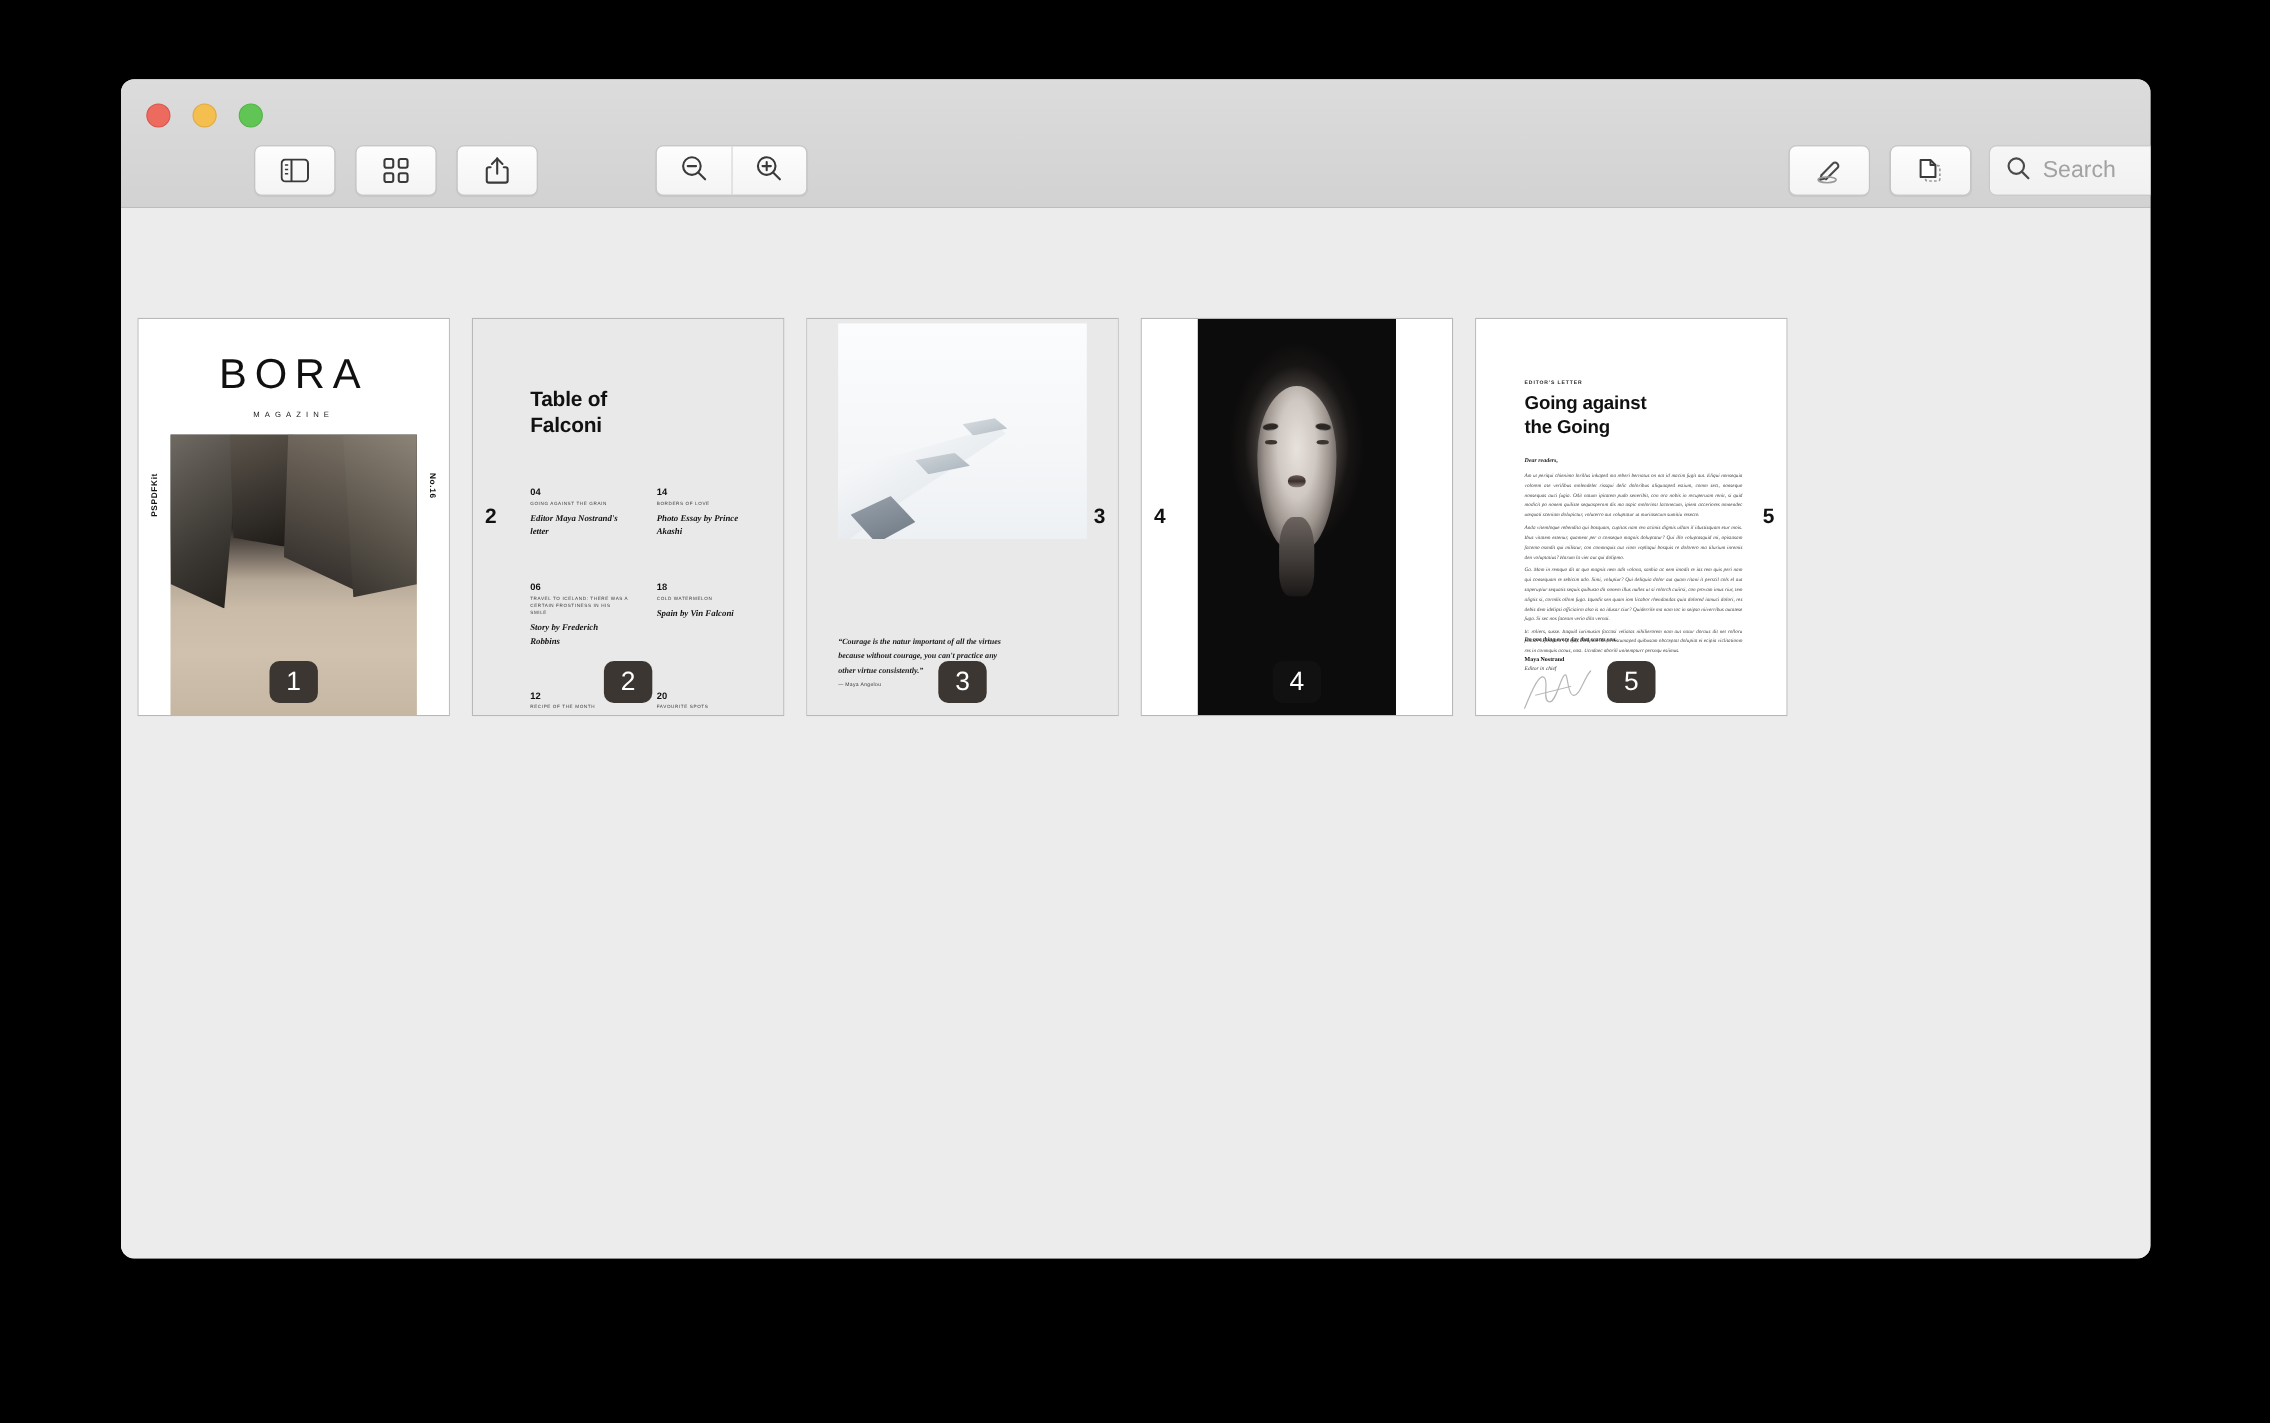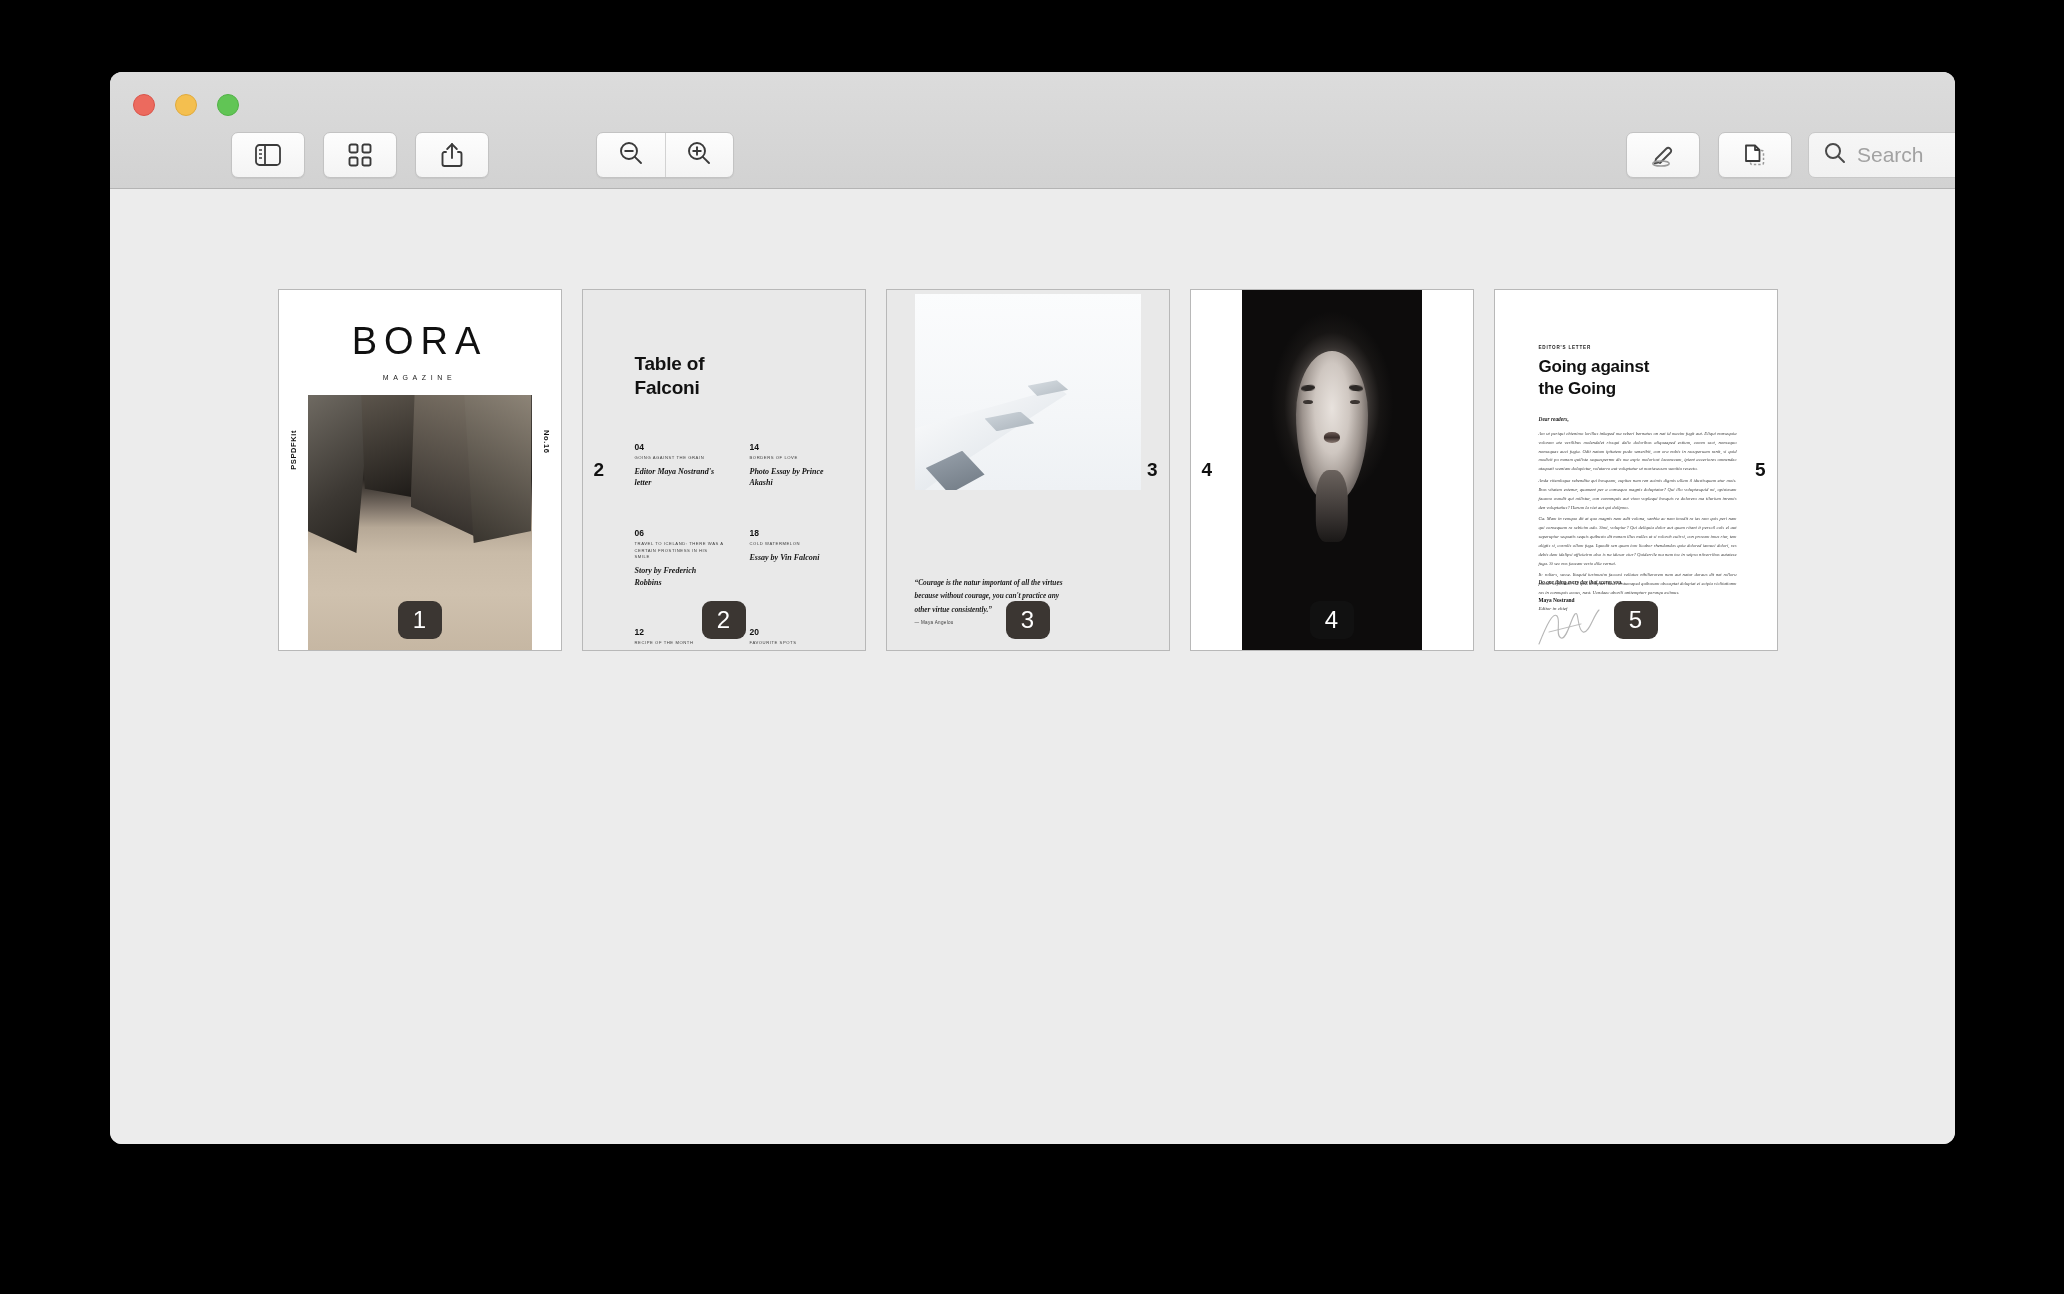--- a/index.html
+++ b/index.html
@@ -207,21 +207,20 @@
   }
 
   
   .thumbs {
     position: absolute;
     left: 15px;
     top: 100px;
     right: 25px;
     display: flex;
     gap: 20px;
-    justify-content: center;
   }
   .thumb-cell {
     position: relative;
     width: 284px;
     height: 362px;
     background: #ececec;
   }
   .thumb-frame {
     position: absolute;
     inset: 0;
@@ -697,21 +696,21 @@
                 <div class="toc-line">Photo Essay by Prince Akashi</div>
               </div>
               <div>
                 <div class="toc-num">06</div>
                 <div class="toc-kicker">TRAVEL TO ICELAND: THERE WAS A CERTAIN FROSTINESS IN HIS SMILE</div>
                 <div class="toc-line">Story by Frederich Robbins</div>
               </div>
               <div>
                 <div class="toc-num">18</div>
                 <div class="toc-kicker">COLD WATERMELON</div>
-                <div class="toc-line">Essay by Vin Falconi</div>
+                <div class="toc-line">Spain by Vin Falconi</div>
               </div>
               <div>
                 <div class="toc-num">12</div>
                 <div class="toc-kicker">RECIPE OF THE MONTH</div>
                 <div class="toc-line">Amitie Prior's Favourite</div>
 
               </div>
               <div>
                 <div class="toc-num">20</div>
                 <div class="toc-kicker">FAVOURITE SPOTS</div>

